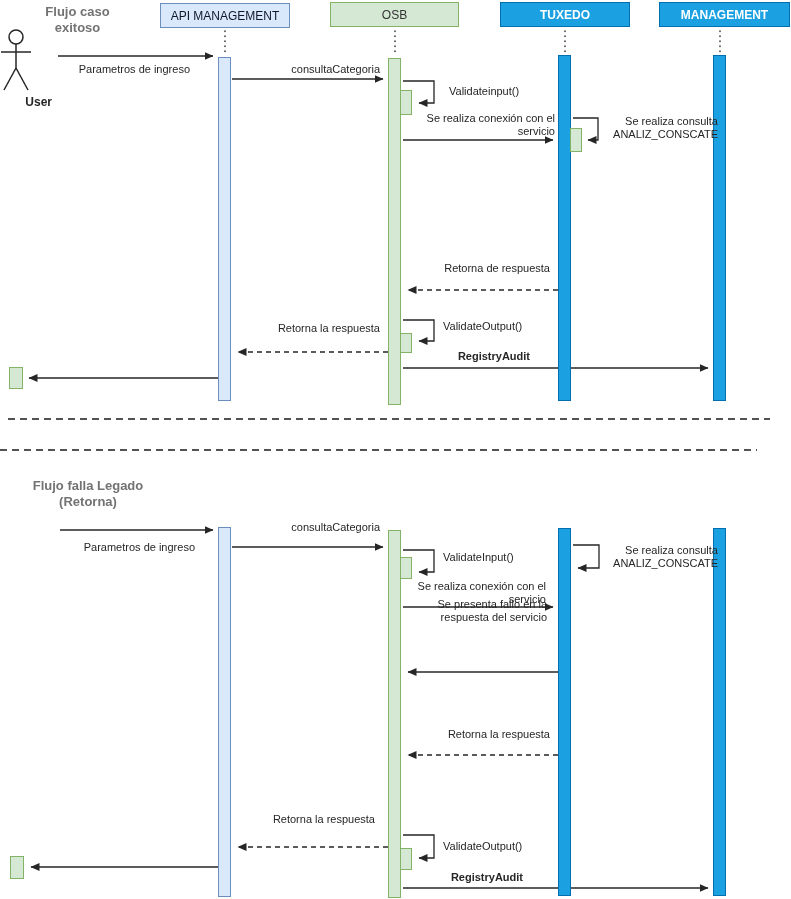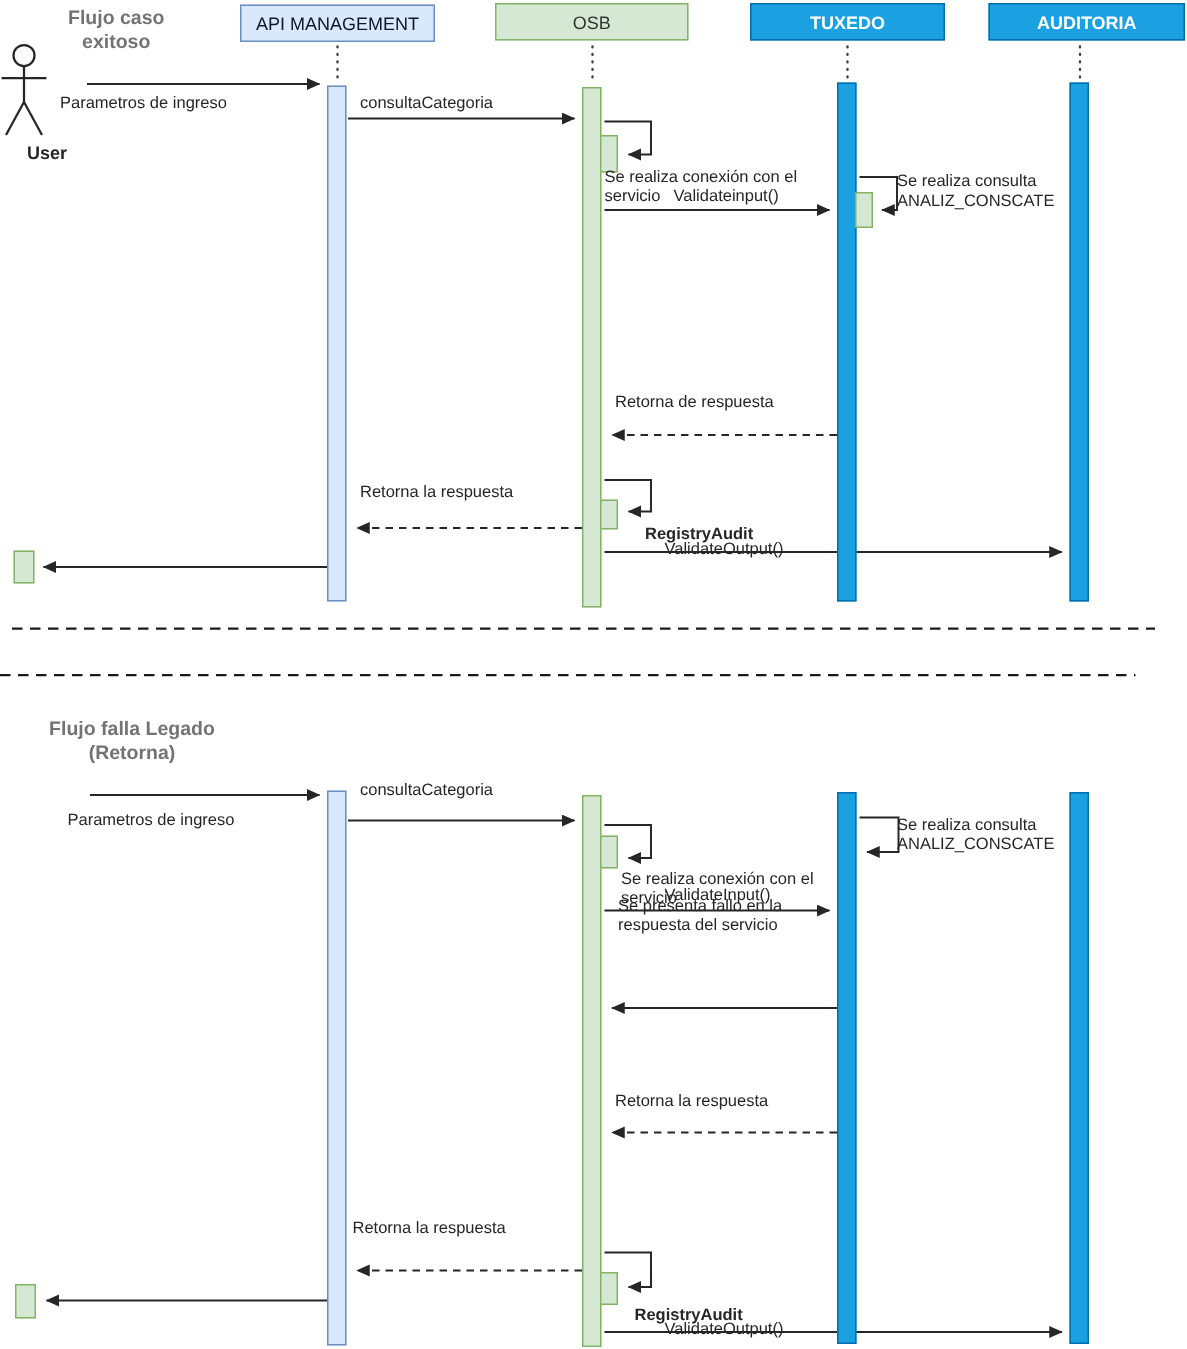--- a/index.html
+++ b/index.html
@@ -9,22 +9,22 @@
   .hdr{position:absolute;height:25px;display:flex;align-items:center;justify-content:center;
        font-size:12px;border:1px solid;box-sizing:border-box;}
   .hdr-lightblue{background:#dae8fc;border-color:#6c8ebf;color:#0f172a;}
   .hdr-blue{background:#1ba1e2;border-color:#006eaf;color:#fff;font-weight:bold;}
   .act{position:absolute;width:13px;border:1px solid;box-sizing:border-box;}
   .act-api{background:#dae8fc;border-color:#6c8ebf;}
   .act-osb{background:#d5e8d4;border-color:#82b366;}
   .act-tux{background:#1ba1e2;border-color:#006eaf;}
   .nest{position:absolute;width:12px;background:#d5e8d4;border:1px solid #82b366;box-sizing:border-box;}
   .ret-box{position:absolute;background:#d5e8d4;border:1px solid #82b366;box-sizing:border-box;}
-  .lbl{position:absolute;font-size:11px;line-height:13px;text-align:left;color:#262626;}
-  .lbl-left{text-align:left;margin-top:40px;}
+  .lbl{position:absolute;font-size:11px;line-height:13px;text-align:right;color:#262626;}
+  .lbl-left{text-align:left;}
   .lbl-bold{font-weight:bold;}
   .flow-title{position:absolute;font-size:13px;line-height:16px;font-weight:bold;color:#737373;text-align:center;}
 </style>
 </head>
 <body>
 
 <div class="canvas">
 
   <svg class="layer" width="791" height="899" viewBox="0 0 791 899">
     <defs>
@@ -84,21 +84,21 @@
   <div class="hdr hdr-lightblue" style="left:160px;top:3px;width:130px;">
     <span>API MANAGEMENT</span>
   </div>
   <div class="hdr" style="left:330px;top:2px;width:129px;background:#d5e8d4;border-color:#82b366;color:#333;">
     <span>OSB</span>
   </div>
   <div class="hdr hdr-blue" style="left:500px;top:2px;width:130px;">
     <span>TUXEDO</span>
   </div>
   <div class="hdr hdr-blue" style="left:659px;top:2px;width:131px;">
-    <span>AUDITORIA</span>
+    <span>MANAGEMENT</span>
   </div>
 
   <div class="lbl" style="left:18px;top:96px;width:34px;font-size:12px;font-weight:bold;">User</div>
   <div class="flow-title" style="left:30px;top:4px;width:95px;">Flujo caso exitoso</div>
   <div class="flow-title" style="left:30px;top:478px;width:116px;">Flujo falla Legado (Retorna)</div>
 
   <div class="act act-api" style="left:218px;top:57px;height:344px;"></div>
   <div class="act act-osb" style="left:388px;top:58px;height:347px;"></div>
   <div class="act act-tux" style="left:558px;top:55px;height:346px;"></div>
   <div class="act act-tux" style="left:713px;top:55px;height:346px;"></div>

